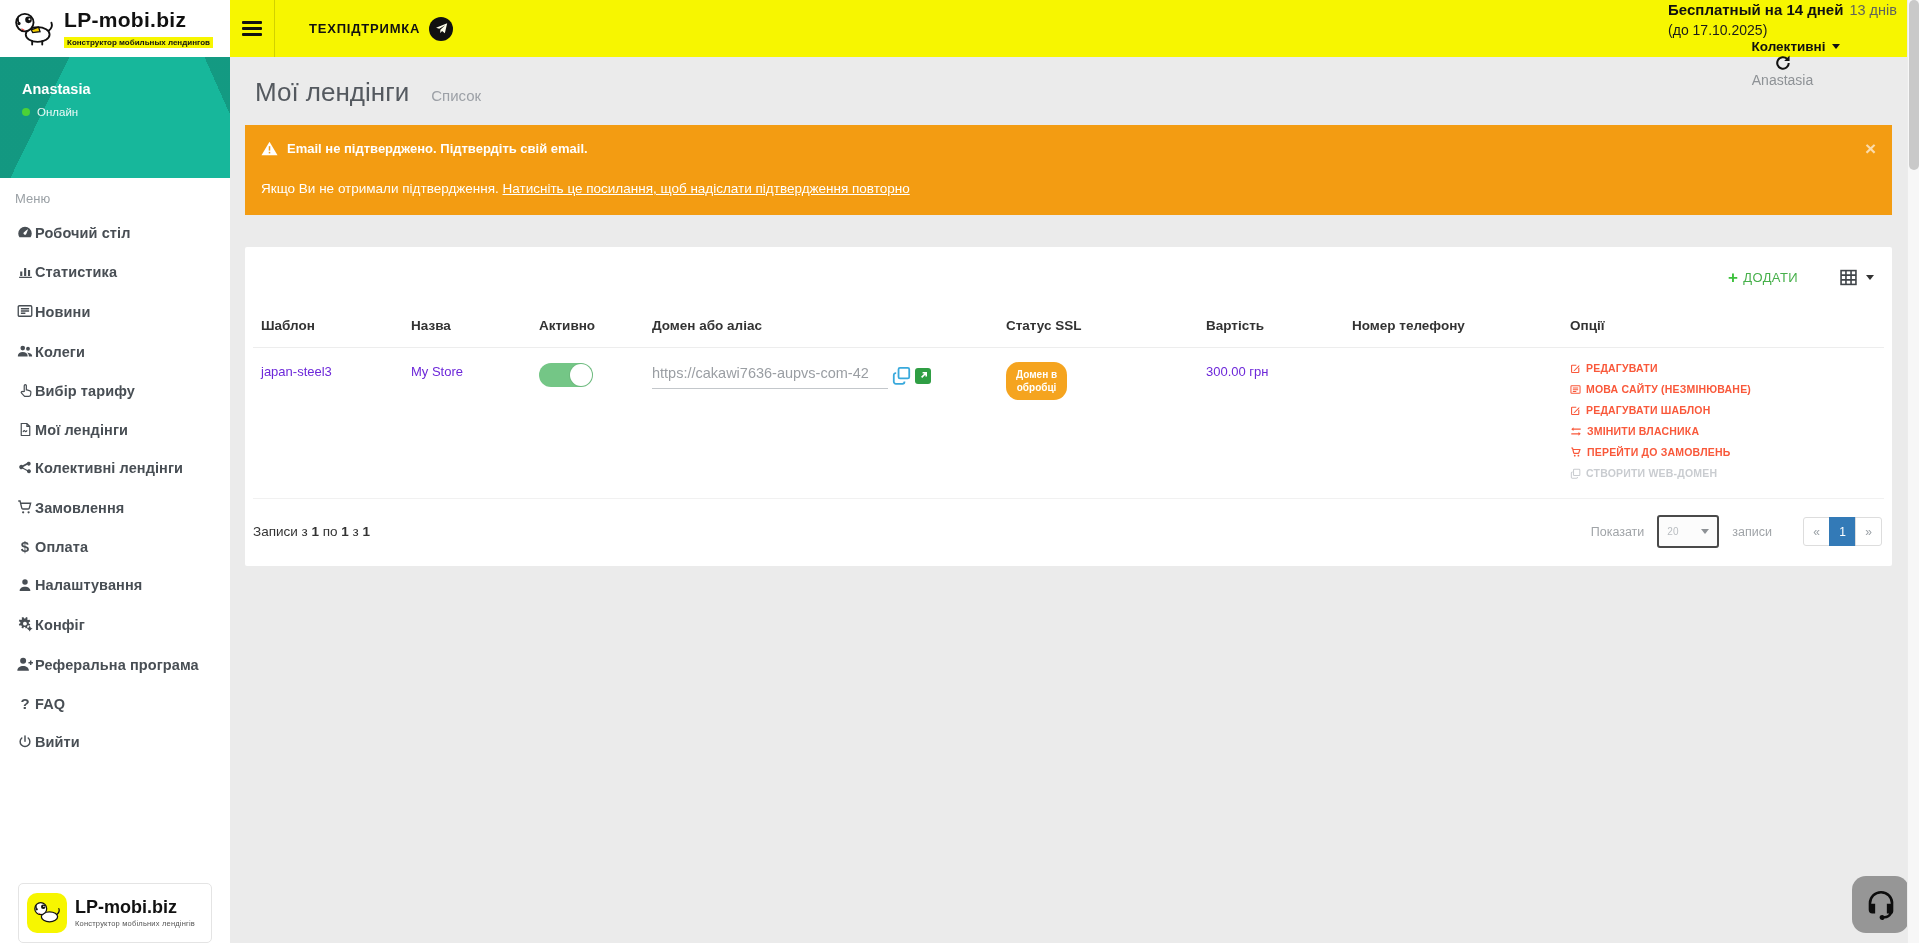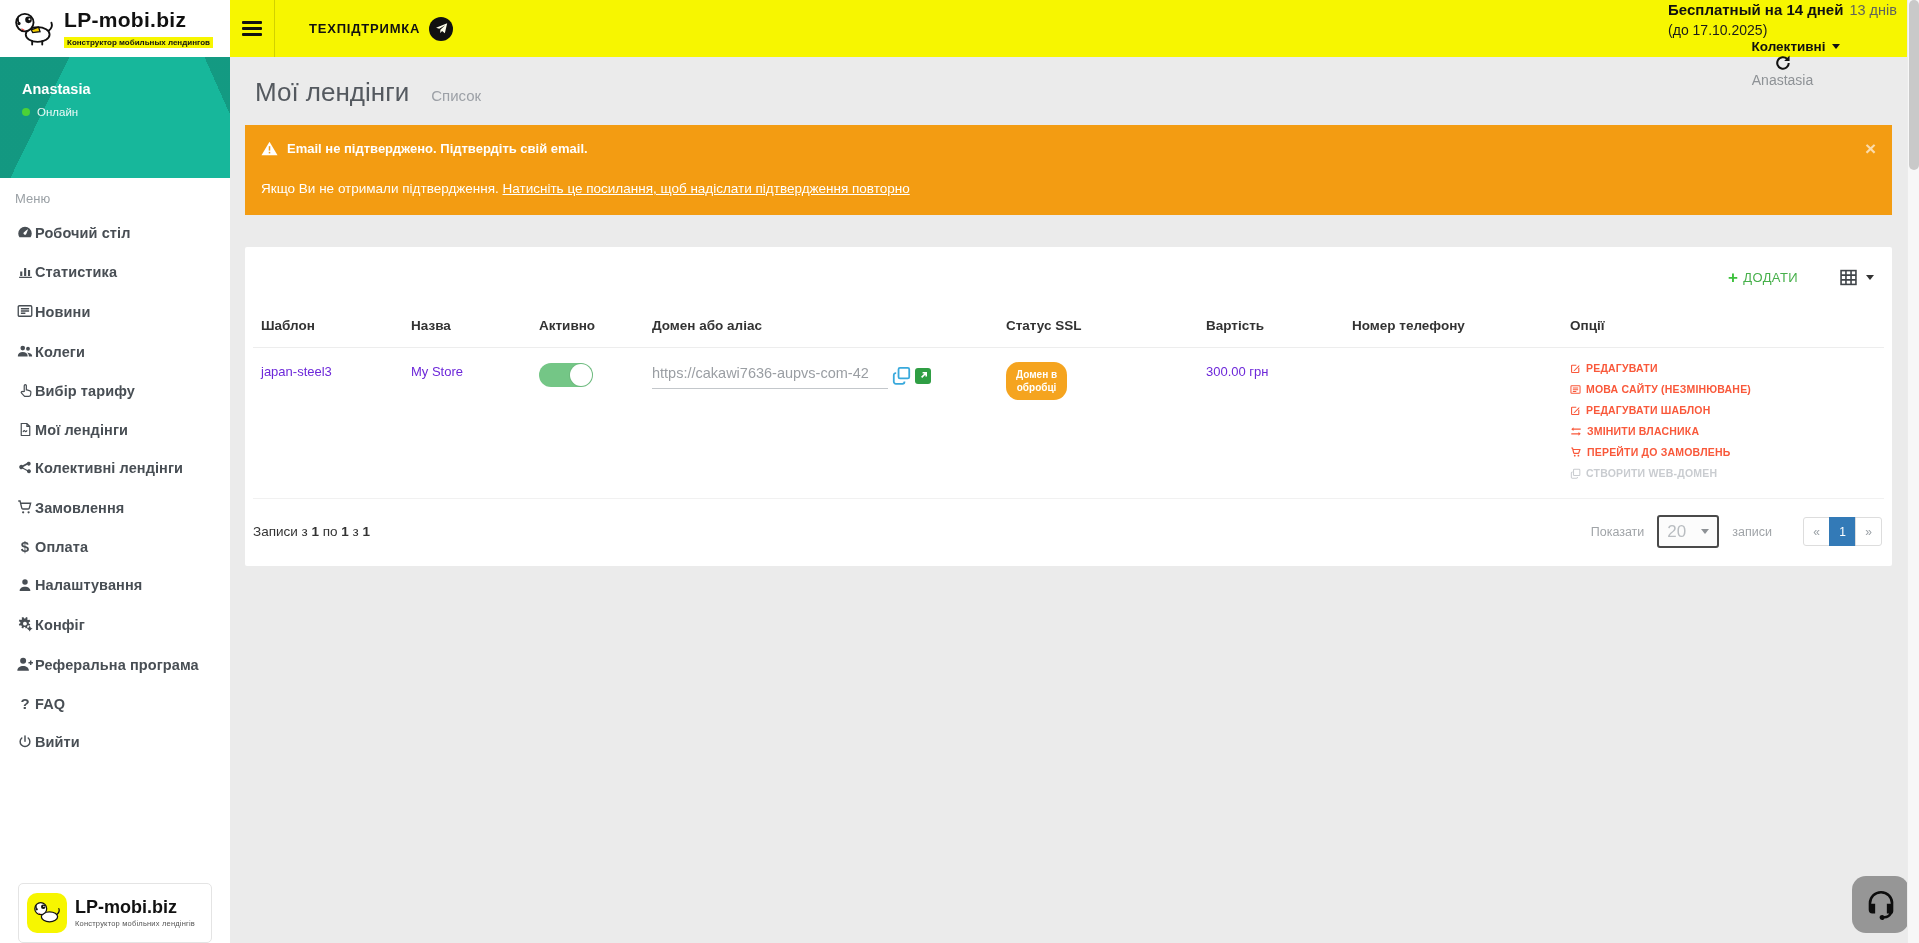--- a/index.html
+++ b/index.html
@@ -92,21 +92,21 @@
   .opts { list-style:none; }
   .opt { display:flex; align-items:center; gap:5px; color:#f9583a; font-size:10.5px; font-weight:700; letter-spacing:.2px; margin-bottom:9px; cursor:pointer; white-space:nowrap; }
   .opt.disabled { color:#c9ccd0; cursor:default; }
 
   .panel-footer { display:flex; justify-content:space-between; align-items:center; padding:16px 2px 18px 0; }
   .info-txt { font-size:13.5px; color:#333; }
   .info-txt b { font-weight:700; }
   .pf-right { display:flex; align-items:center; gap:11px; }
   .pf-label { font-size:12.5px; color:#a0a4a8; }
   .size-select { width:62px; height:33px; border:2px solid #4a4a4a; border-radius:3px; background:#fcfcfc; display:flex; align-items:center; justify-content:space-between; padding:0 8px; cursor:pointer; margin:0 2px; }
-  .size-val { font-size:17px; color:#b9bdc1; }
+  .size-val { font-size:10px; color:#b9bdc1; }
   .size-select .caret { border-top-color:#8e9296; }
   .pager { display:flex; margin-left:20px; }
   .page-btn { min-width:27px; height:29px; display:flex; align-items:center; justify-content:center; border:1px solid #ddd; background:#fff; color:#9aa0a6; font-size:12px; cursor:pointer; margin-left:-1px; padding:0 9px; }
   .page-btn.first { border-radius:3px 0 0 3px; margin-left:0; }
   .page-btn.last { border-radius:0 3px 3px 0; }
   .page-btn.active { background:#337ab7; border-color:#337ab7; color:#fff; font-weight:400; }
 
   
   .scrollbar { position:fixed; top:0; right:0; width:12px; height:943px; background:#f7f7f7; border-left:1px solid #ececec; z-index:50; }
   .scroll-thumb { position:absolute; top:0; left:1px; width:10px; height:170px; background:#c9c9c9; border-radius:5px; }

